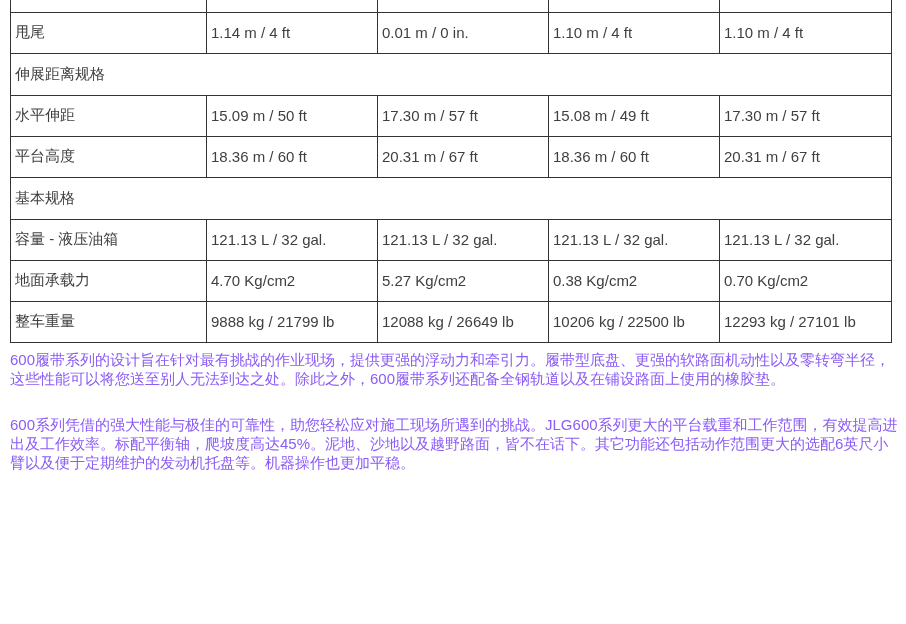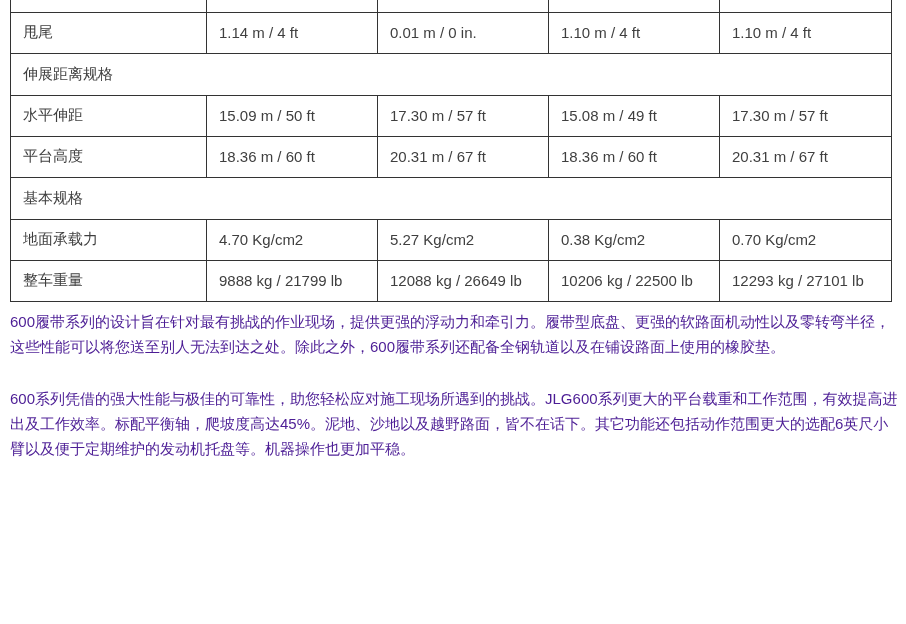--- a/index.html
+++ b/index.html
@@ -17,37 +17,37 @@
   }
   table.spec-table {
     border-collapse: collapse;
     table-layout: fixed;
     margin-left: 10px;
     margin-top: 0;
     width: 881px;
   }
   table.spec-table td {
     border: 1px solid #333333;
-    padding: 2px 12px;
+    padding: 2px 4px;
     font-size: 15px;
     vertical-align: middle;
     overflow: hidden;
     white-space: nowrap;
   }
   tr.partial-row { height: 12px; }
   tr.partial-row td { border-top: none; padding: 0; }
   tr.data-row { height: 41px; }
   tr.section-row { height: 42px; margin-top: 8px; }
   tr.section-row td { white-space: normal; }
   .paragraphs { margin: 0 8px 0 10px; }
   .paragraphs p {
     margin: 0;
     font-size: 15px;
-    line-height: 25px;
-    color: #4c1d95;
+    line-height: 19px;
+    color: #8b5cf6;
     text-align: left;
   }
   p.para-1 { margin-top: 7px; }
   p.para-2 { margin-top: 27px; }
 </style>
 </head>
 <body>
 
 <div class="page">
 
@@ -96,20 +96,27 @@
         <td>20.31 m / 67 ft</td>
         <td>18.36 m / 60 ft</td>
         <td>20.31 m / 67 ft</td>
       </tr>
 
 
       <tr class="section-row">
         <td colspan="5">基本规格</td>
       </tr>
 
+      <tr class="data-row">
+        <td>容量 - 液压油箱</td>
+        <td>121.13 L / 32 gal.</td>
+        <td>121.13 L / 32 gal.</td>
+        <td>121.13 L / 32 gal.</td>
+        <td>121.13 L / 32 gal.</td>
+      </tr>
 
       <tr class="data-row">
         <td>地面承载力</td>
         <td>4.70 Kg/cm2</td>
         <td>5.27 Kg/cm2</td>
         <td>0.38 Kg/cm2</td>
         <td>0.70 Kg/cm2</td>
       </tr>
 
       <tr class="data-row">

